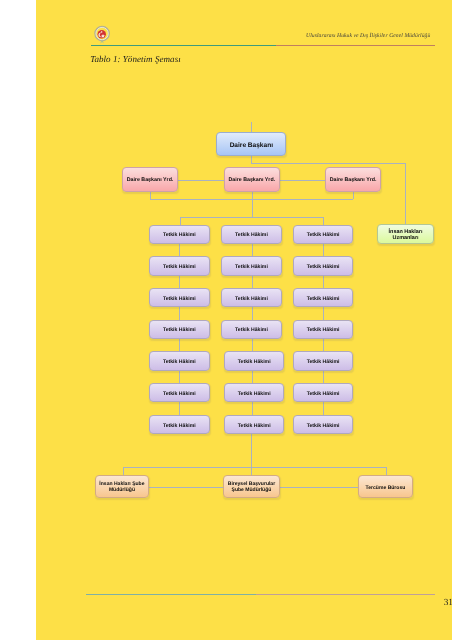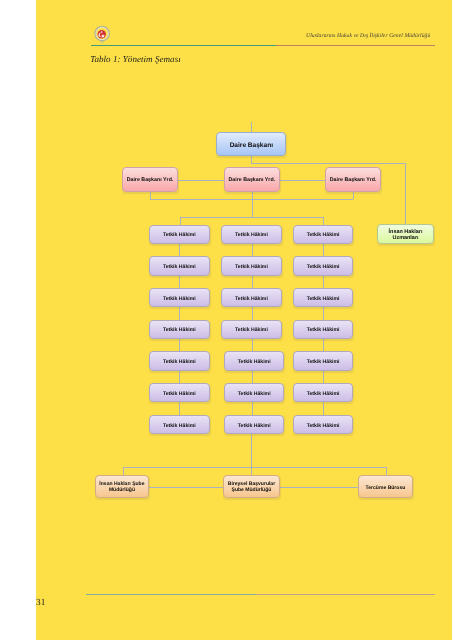--- a/index.html
+++ b/index.html
@@ -15,21 +15,21 @@
   .hdr-rule{position:absolute;left:54.6px;top:44.5px;width:344px;height:1px;}
   .hdr-rule .g{position:absolute;left:0;top:0;width:185px;height:1px;background:#3f9b7c;}
   .hdr-rule .r{position:absolute;left:185px;top:0;width:159px;height:1px;background:#c07f5f;}
   .caption{position:absolute;transform:translateZ(0);left:54.2px;top:54.1px;font-family:"Liberation Serif",serif;font-style:italic;
            font-weight:normal;font-size:9px;color:#1c1c1c;letter-spacing:.05px;}
 
   
   .ftr-rule{position:absolute;left:49.5px;top:594px;width:349px;height:1px;}
   .ftr-rule .g{position:absolute;left:0;top:0;width:170px;height:1px;background:#7fb0a5;}
   .ftr-rule .r{position:absolute;left:170px;top:0;width:179px;height:1px;background:#bfa099;}
-  .pageno{position:absolute;transform:translateZ(0);left:0;top:598.2px;width:417px;text-align:left;
+  .pageno{position:absolute;transform:translateZ(0);left:0;top:598.2px;width:417px;text-align:right;
           font-family:"Liberation Serif",serif;font-size:9.3px;color:#1e1e1e;}
 
   
   #chart{position:absolute;left:0;top:0;width:452px;height:640px;}
   .node{position:absolute;box-sizing:border-box;border-radius:4px;transform:translateZ(0);display:flex;align-items:center;
         justify-content:center;text-align:center;font-family:"Liberation Sans",sans-serif;
         font-weight:bold;color:#0d0d0d;line-height:1.18;overflow:hidden;}
   .ln{position:absolute;background:#aab2c0;}
 </style>
 </head>

